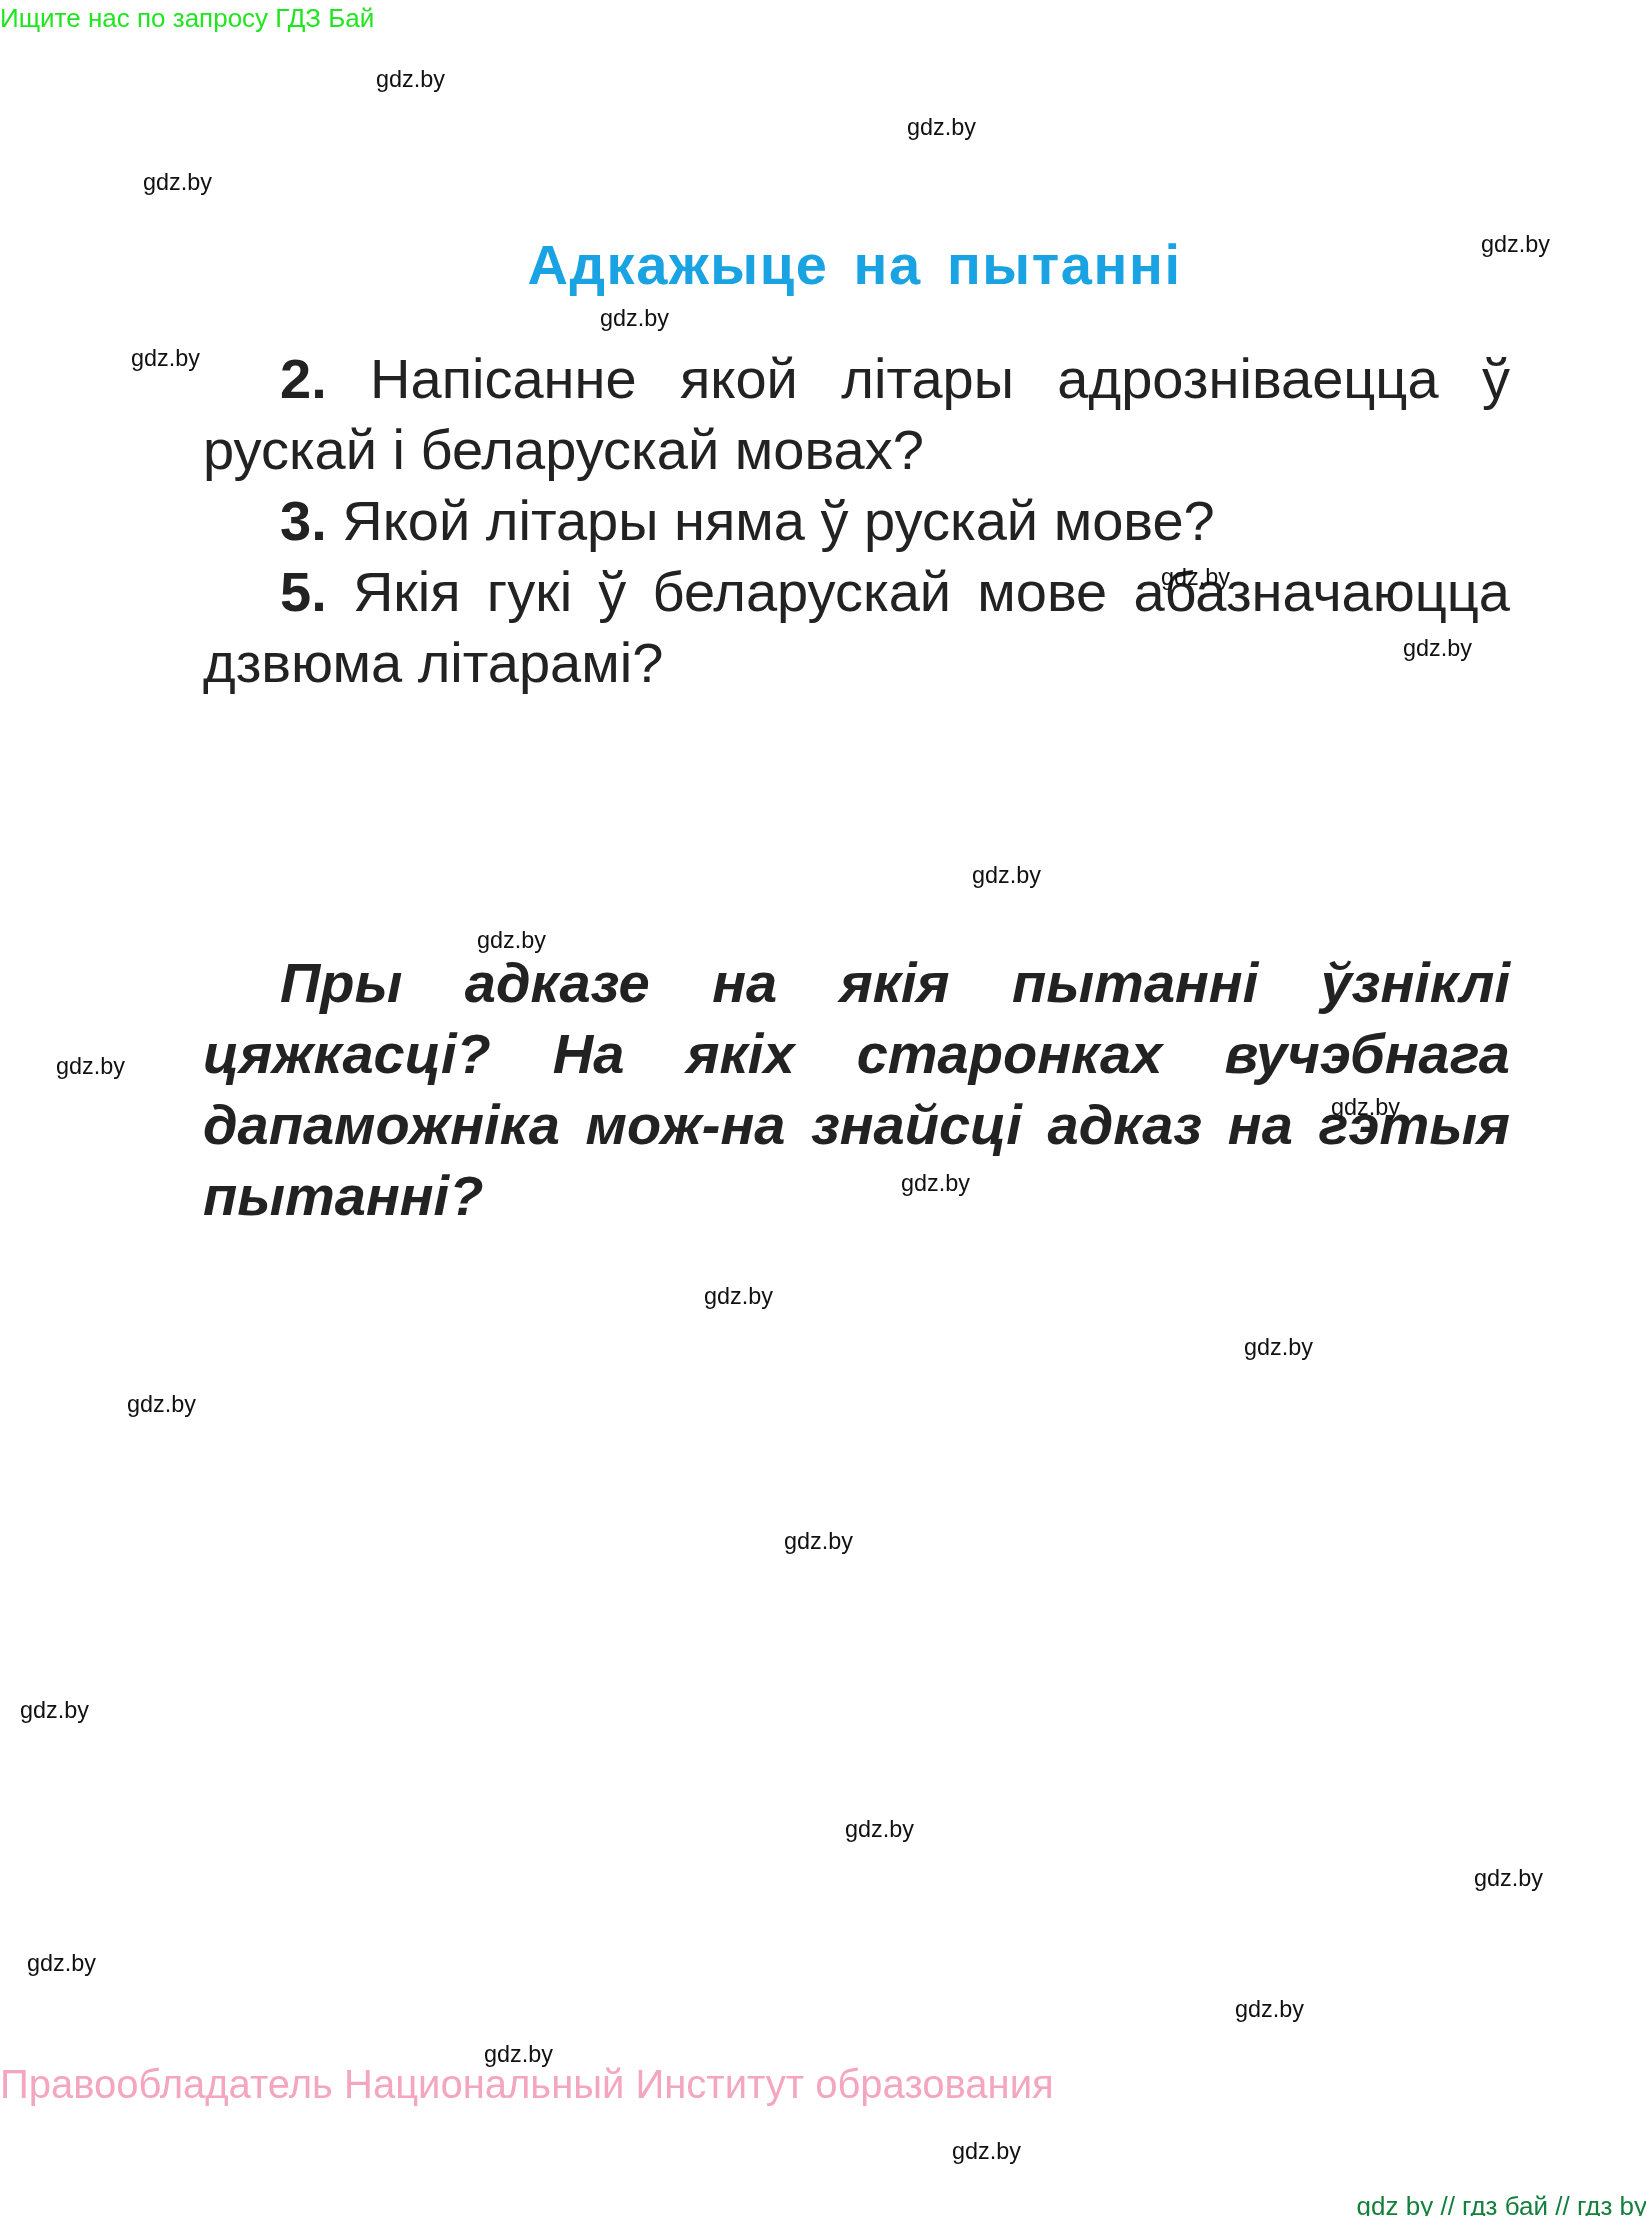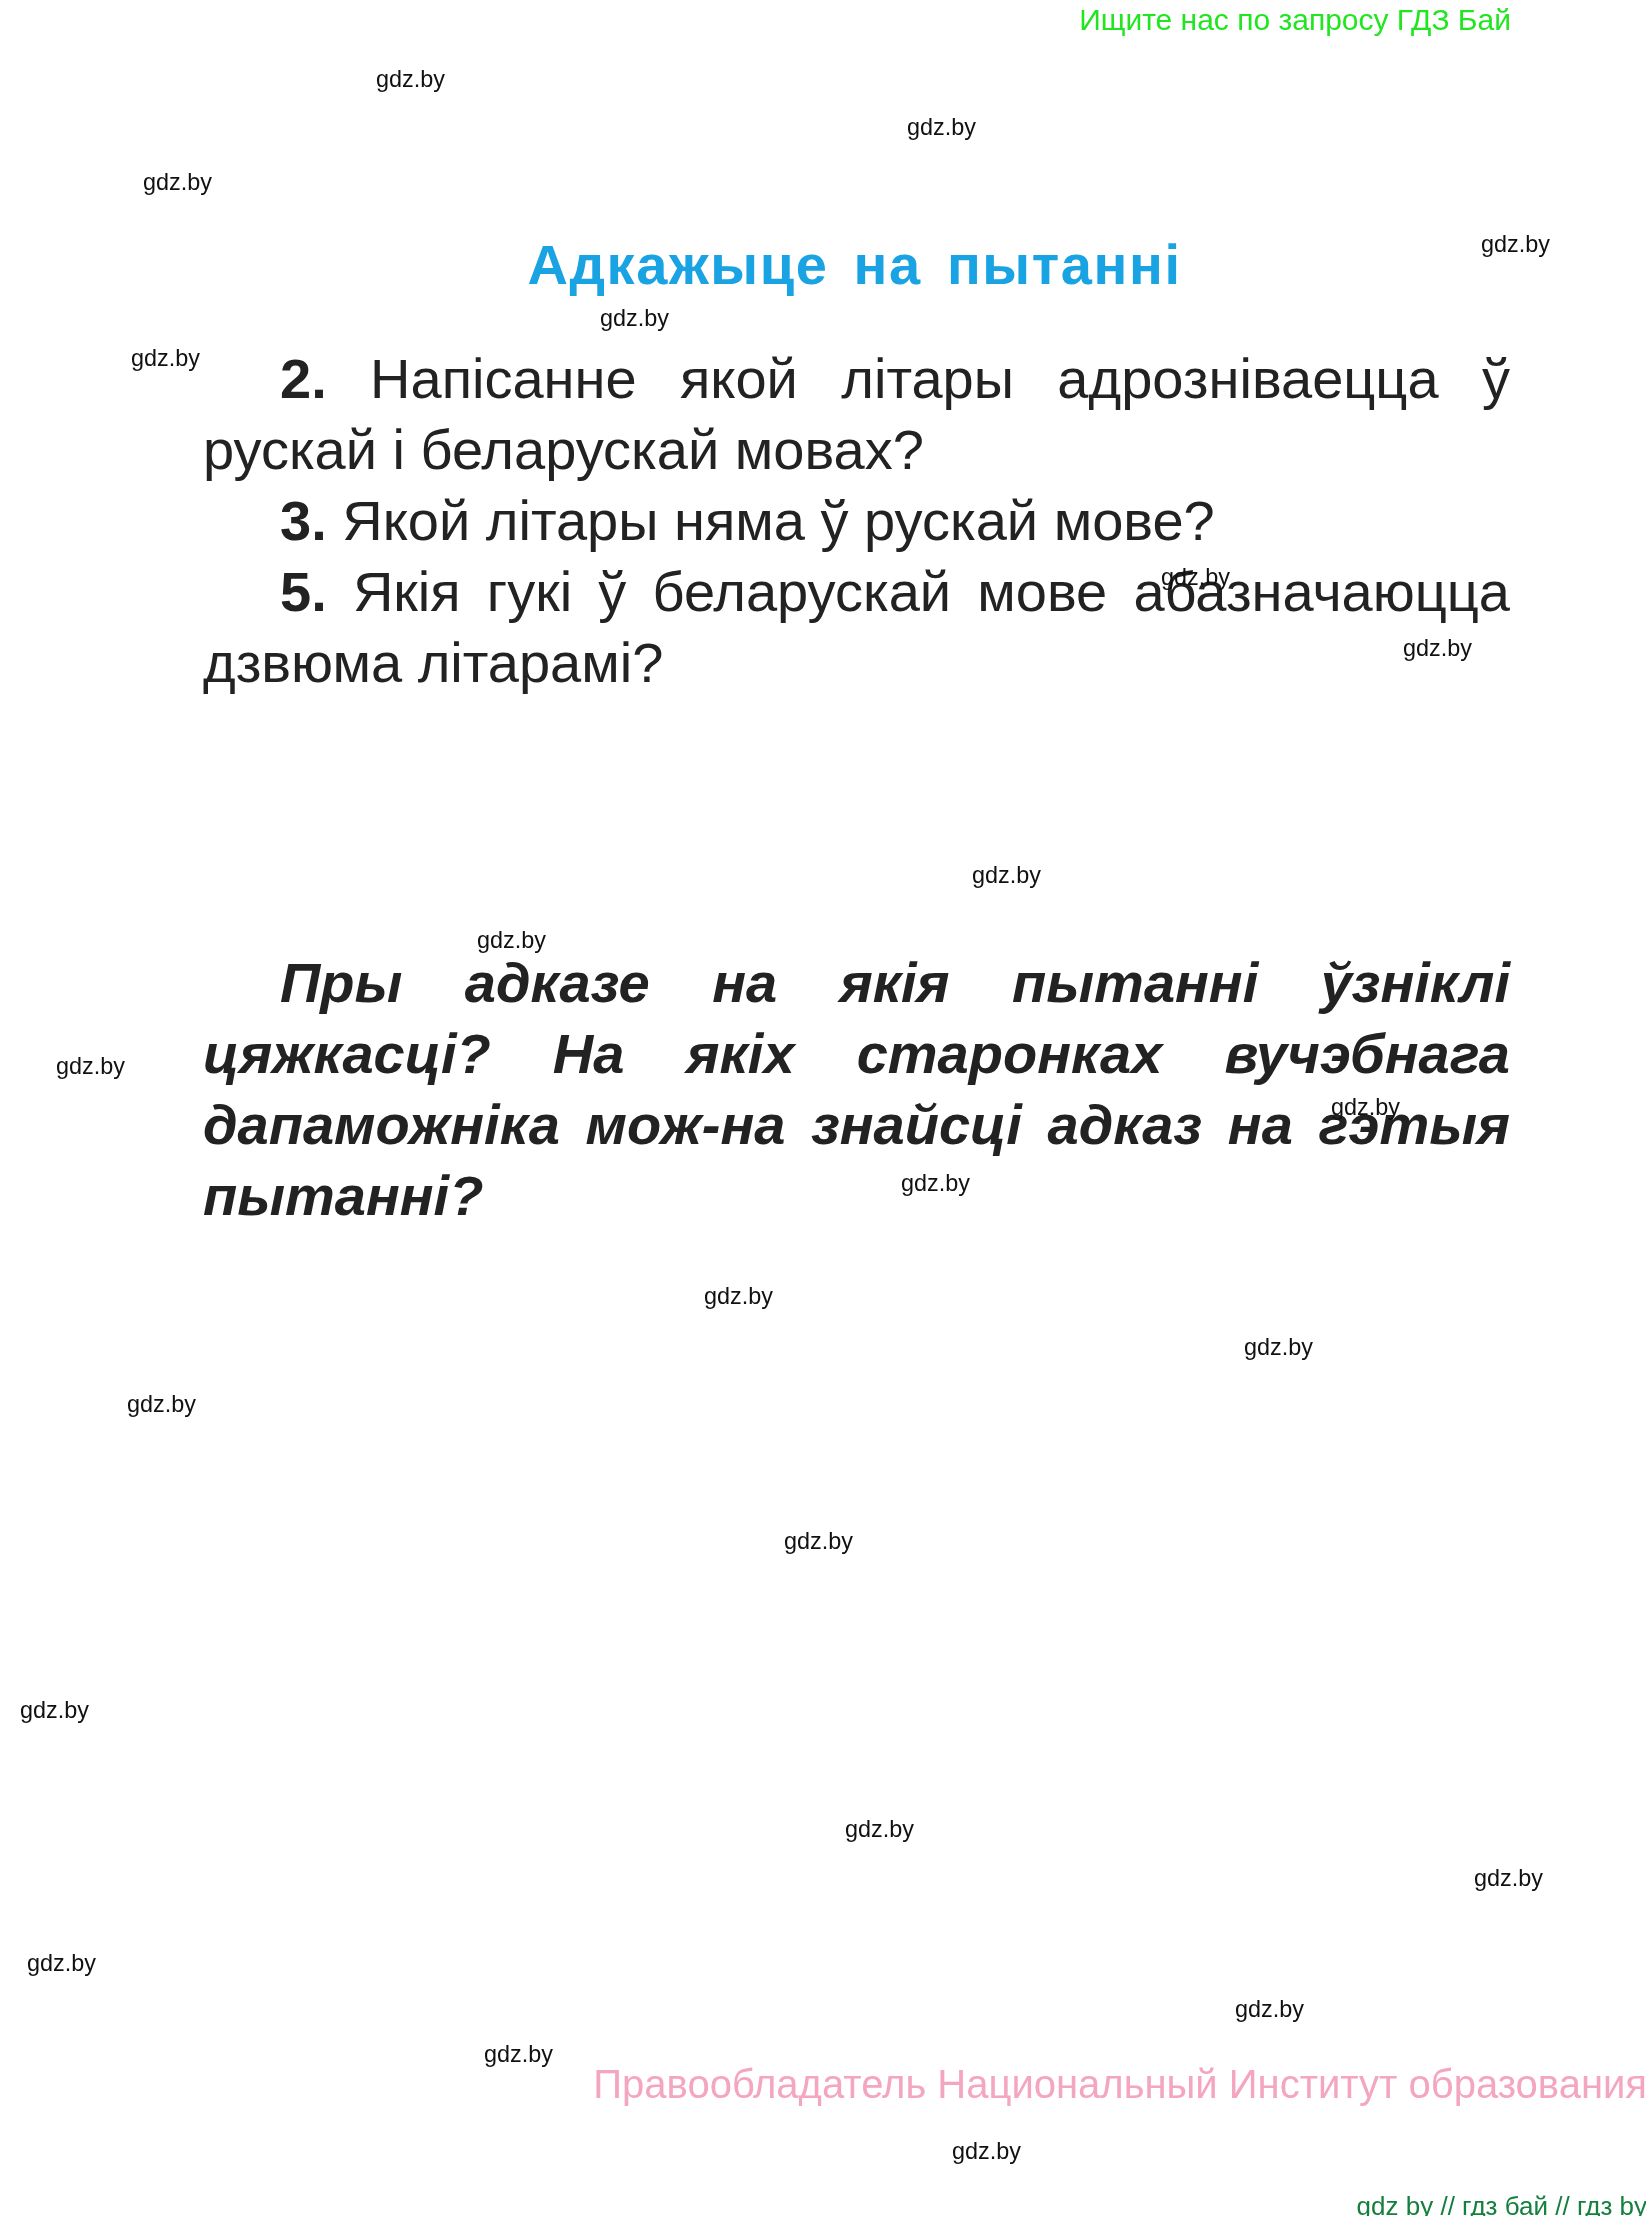--- a/index.html
+++ b/index.html
@@ -1,24 +1,24 @@
 <!DOCTYPE html>
 <html style="font-size:13px"><head>
 <meta charset="utf-8">
 <style>
   html, body { margin:0; padding:0; background:#ffffff; }
   body { width:1647px; height:2216px; position:relative; overflow:hidden; font-family:"Liberation Sans", sans-serif; }
-  .top-banner { position:absolute; left:0; width:1511px; top:3.2px; text-align:right; color:#1fe61f; font-size:30px; }
+  .top-banner { position:absolute; left:0; width:1511px; top:3.2px; text-align:left; color:#1fe61f; font-size:26px; }
   .wm { position:absolute; color:#111; font-size:23.4px; white-space:nowrap; }
   .title { position:absolute; left:0; width:1709px; top:232px; text-align:center; color:#1aa3e2; font-weight:bold; font-size:56px; letter-spacing:1.6px; word-spacing:8px; }
   .body-text { position:absolute; left:203px; width:1307px; top:343px; color:#222; font-size:56px; line-height:71px; }
   .para { text-align:justify; text-indent:77px; margin:0; }
   .para b { font-weight:bold; }
   .italic { position:absolute; left:203px; width:1307px; top:947px; font-style:italic; font-size:56px; line-height:71px; color:#222; text-align:justify; text-indent:77px; margin:0;font-weight:bold; }
-  .rights { position:absolute; left:0; width:1647px; top:2062px; text-align:right; color:#f4a5bf; font-size:40px; }
+  .rights { position:absolute; left:0; width:1647px; top:2062px; text-align:left; color:#f4a5bf; font-size:40px; }
   .footer { position:absolute; left:0; width:1647px; top:2191px; text-align:right; color:#15803d; font-size:26px; }
 </style>
 </head>
 <body>
 
 <div class="top-banner">Ищите нас по запросу ГДЗ Бай</div>
 
 <div class="title">Адкажыце на пытанні</div>
 
 <div class="body-text">

